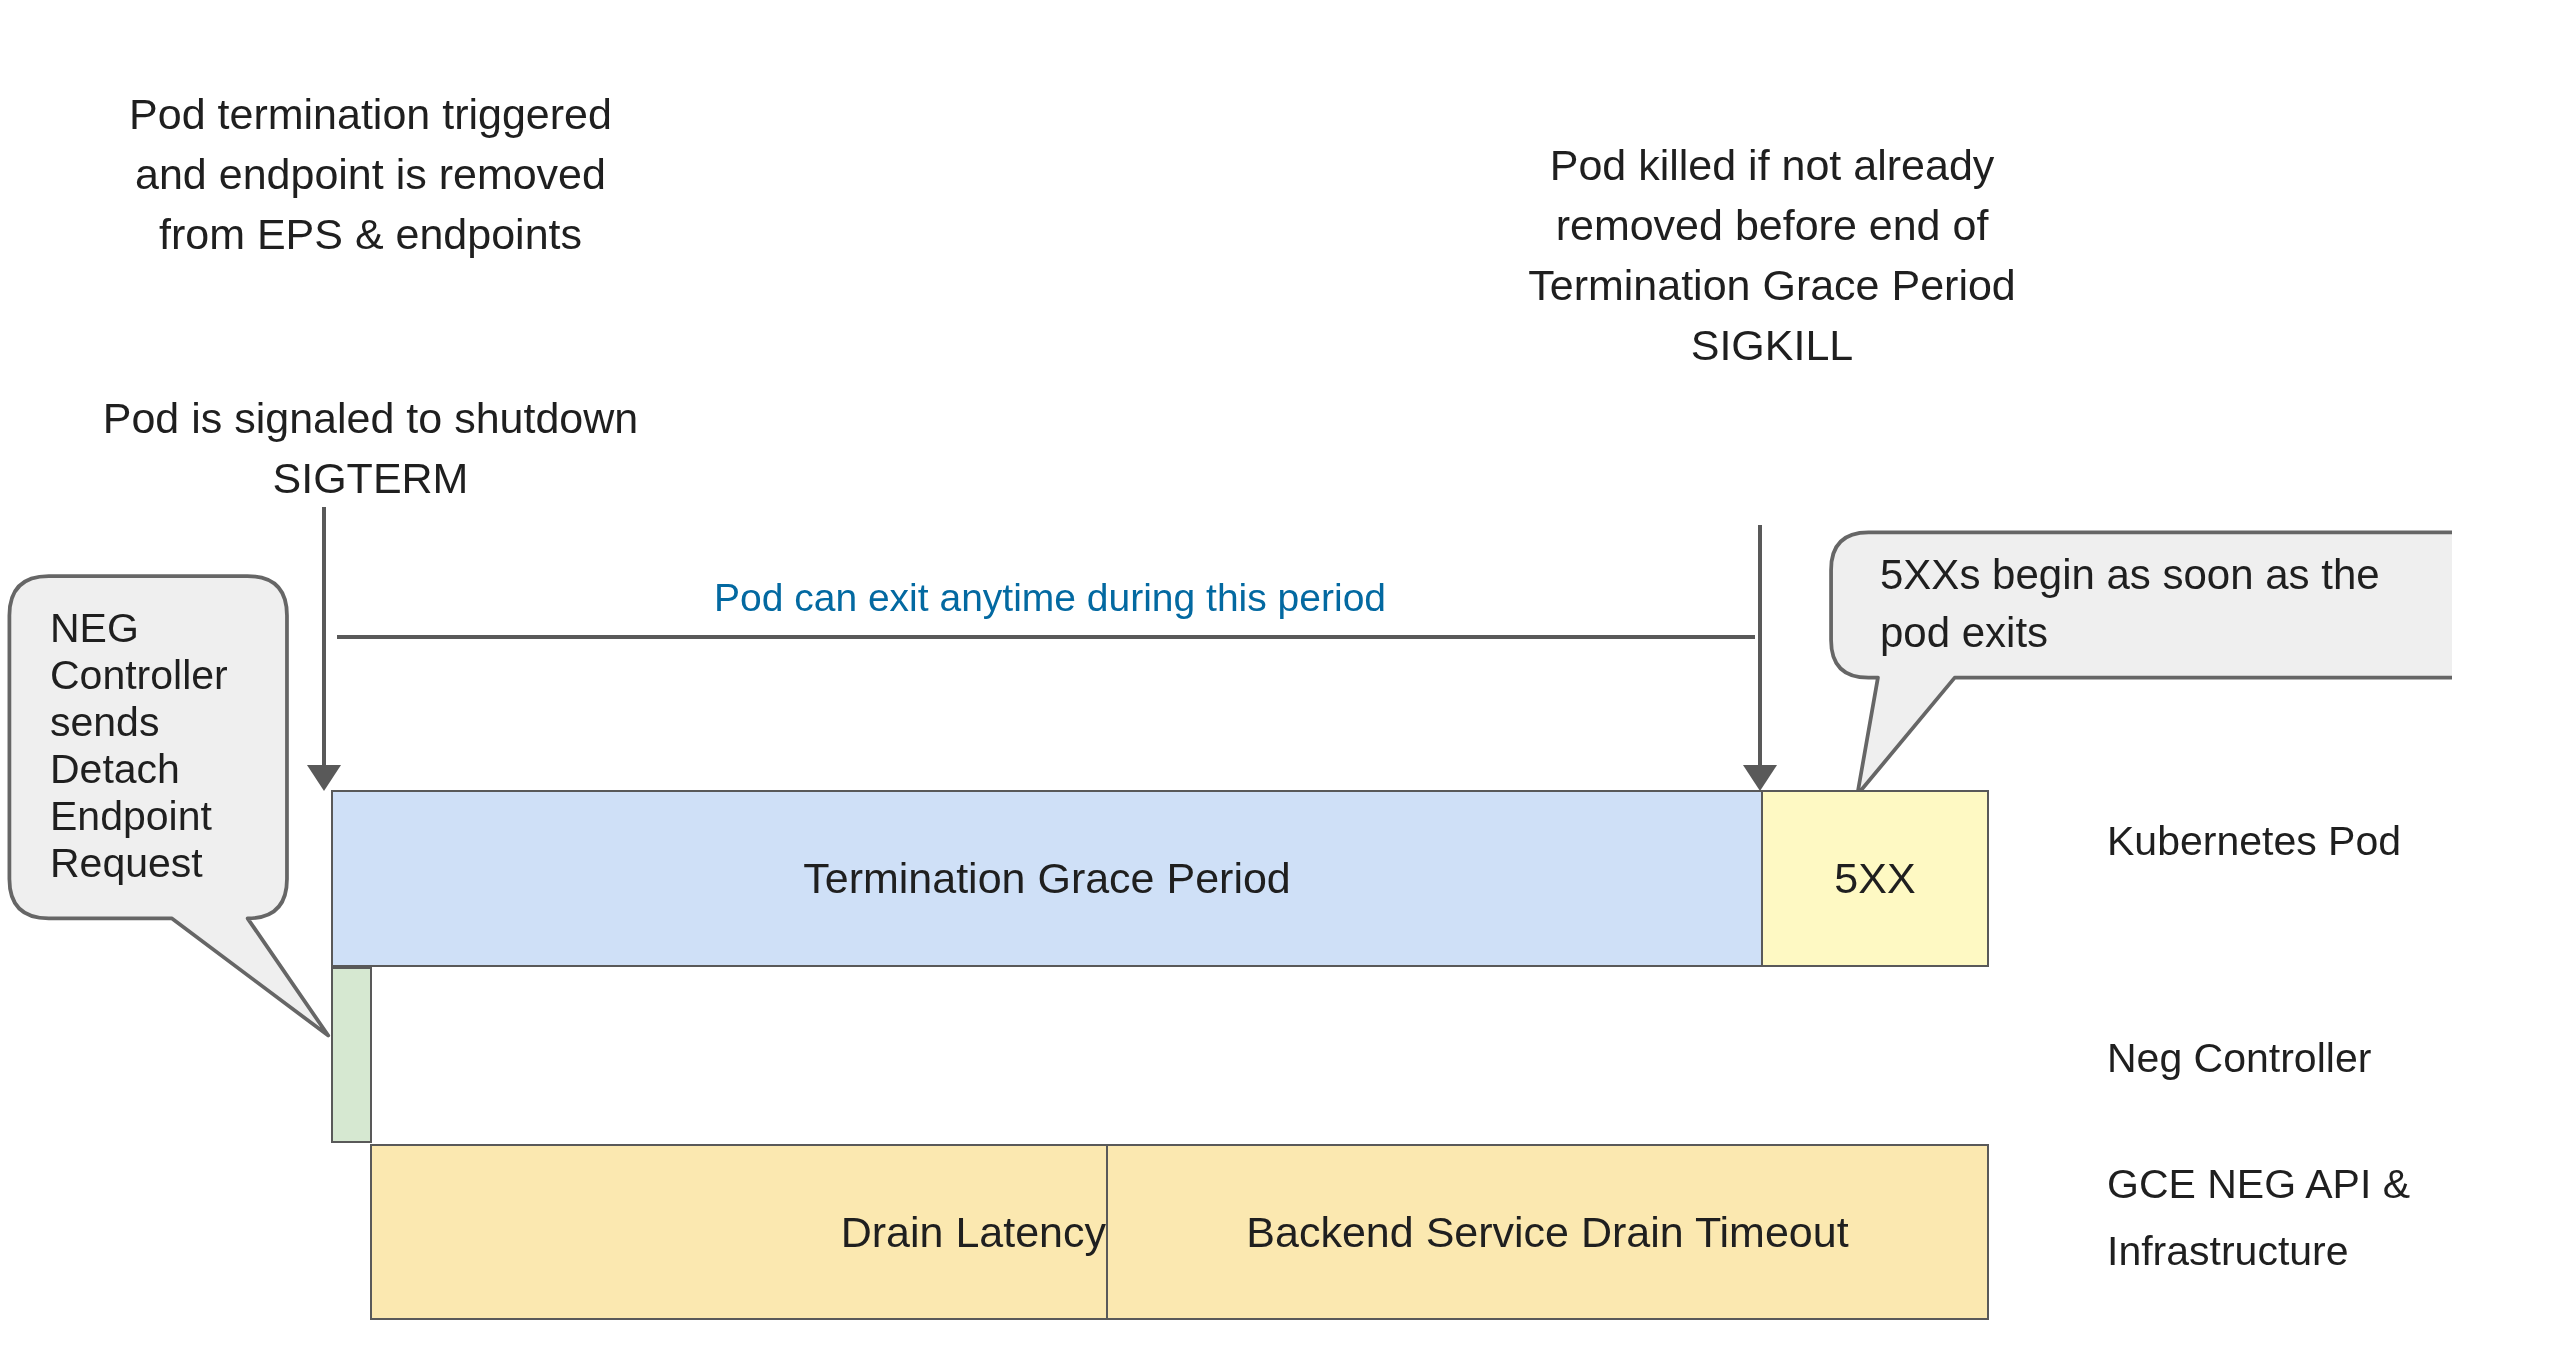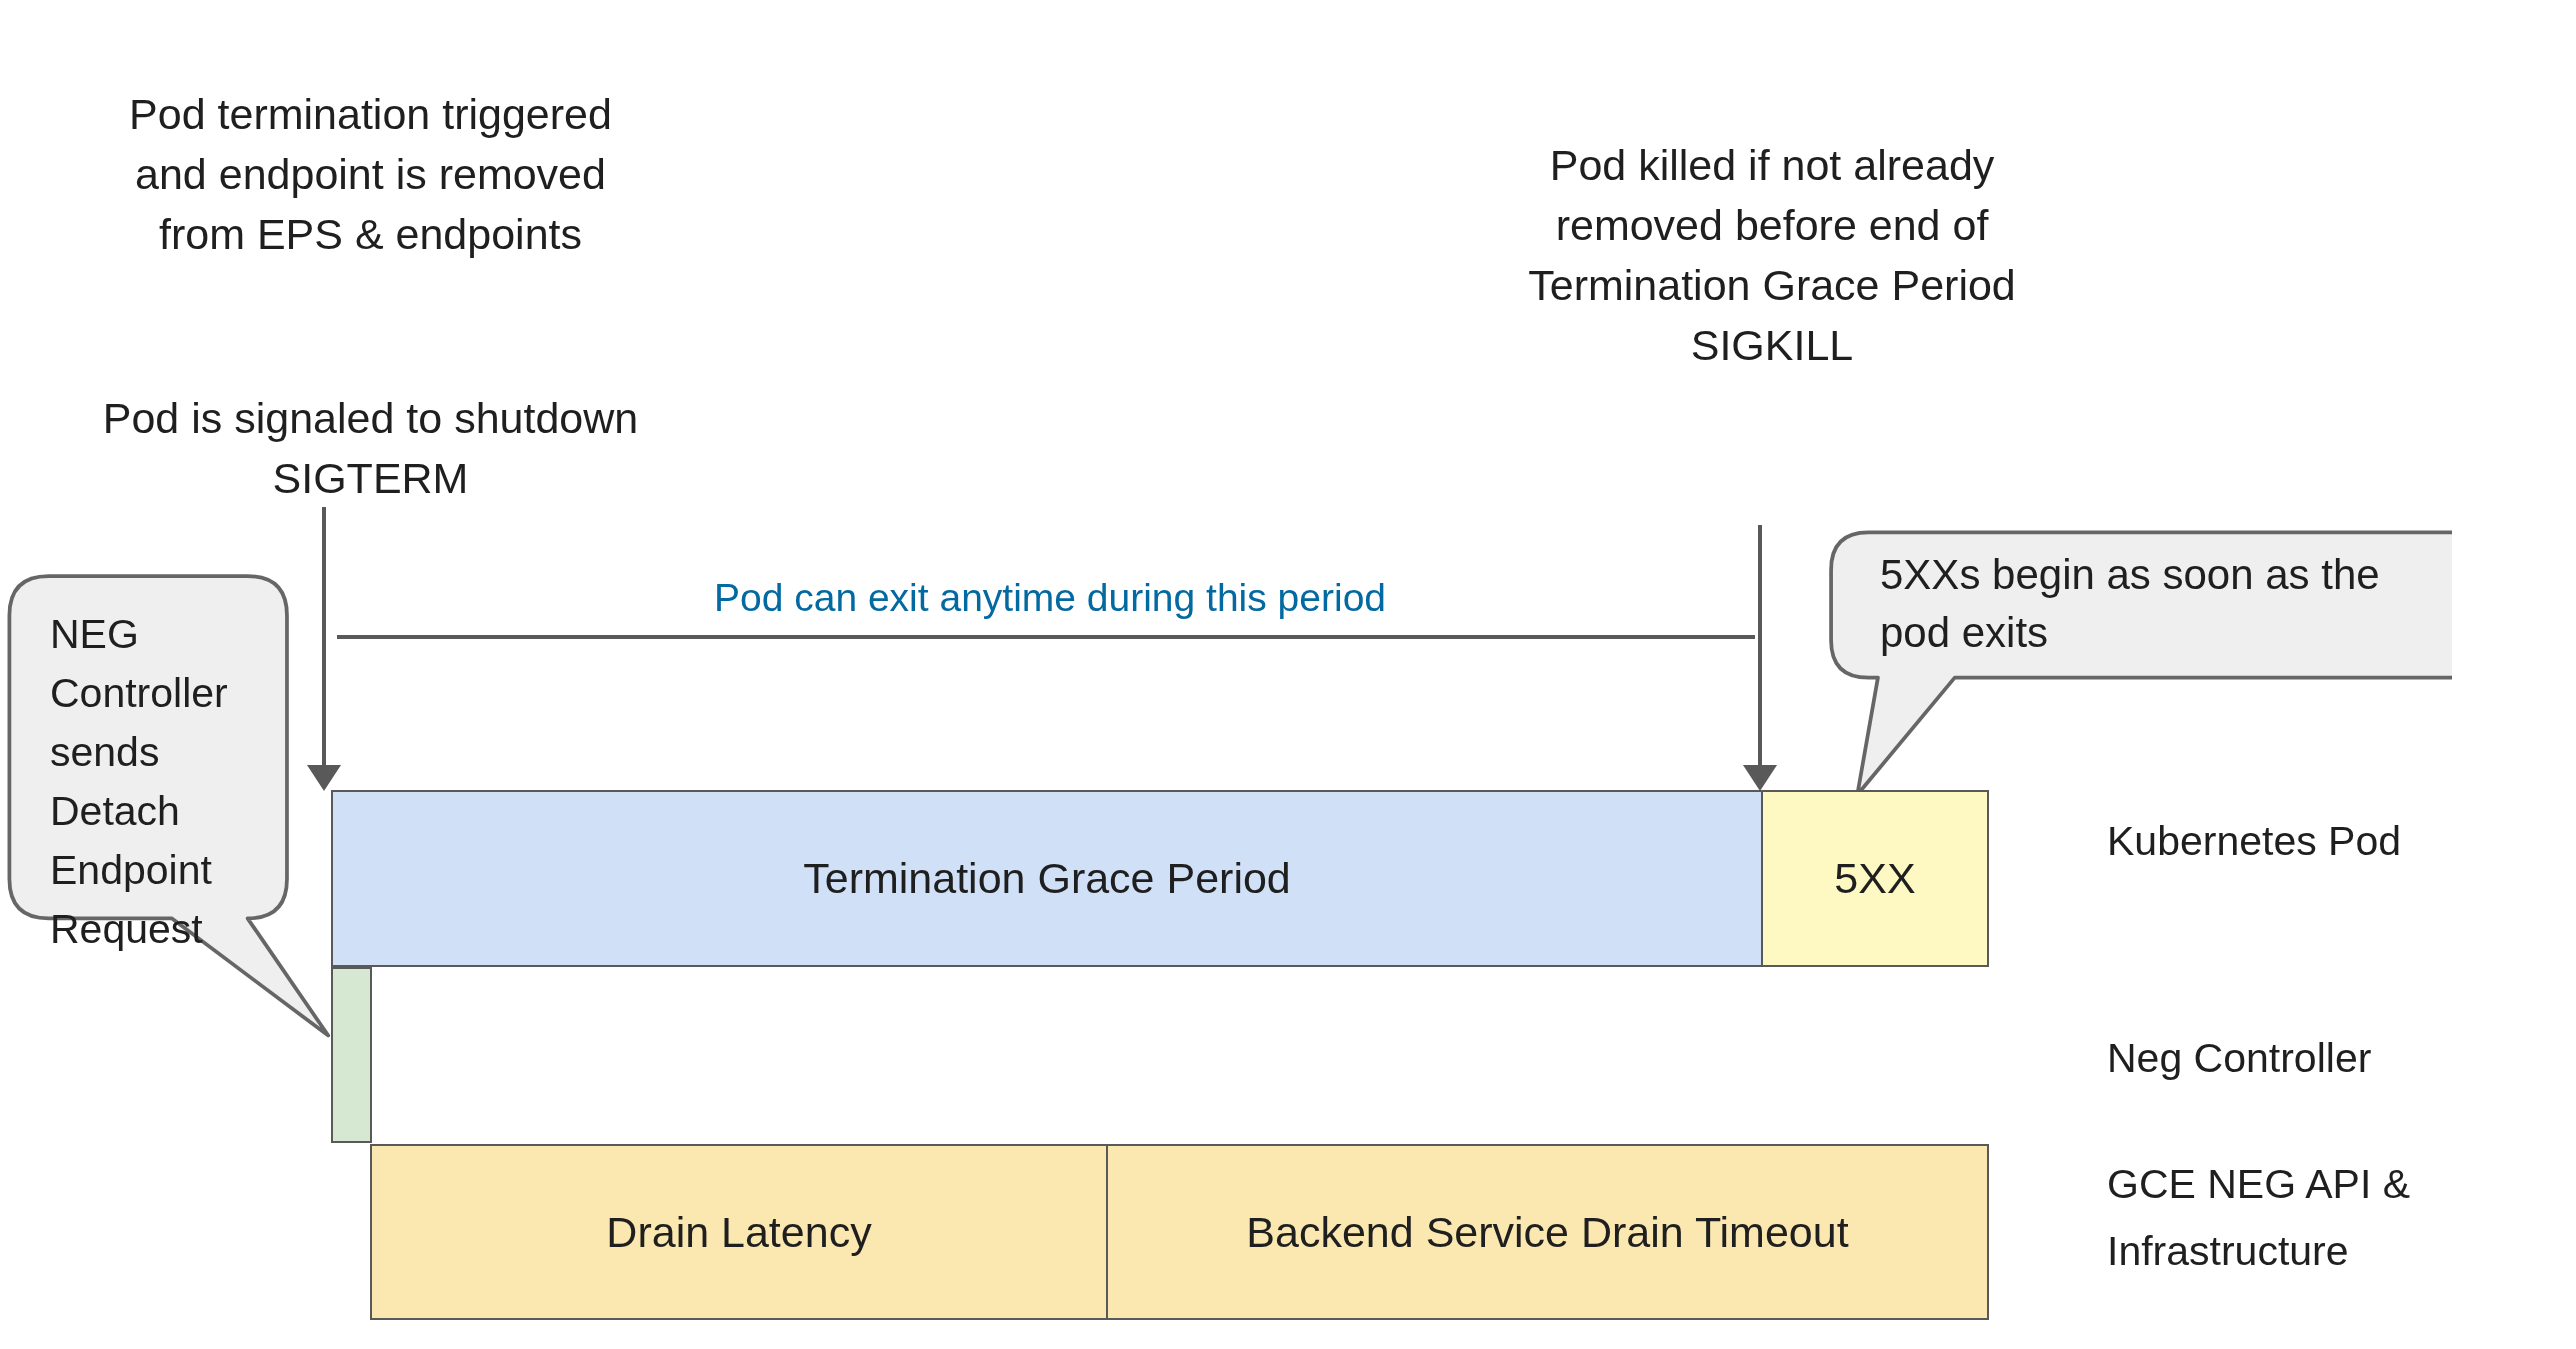--- a/index.html
+++ b/index.html
@@ -32,29 +32,29 @@
     border:2.8px solid #595959;
   }
   .bar-seg{
     display:flex;align-items:center;justify-content:center;
     box-sizing:border-box;
     font-size:43px;color:#1f1f1f;
   }
   .seg-blue{background:#cfe0f7;border-right:2.8px solid #595959;}
   .seg-pink{background:#fef9c3;}
   .seg-yellow{background:#fbe8b0;}
-  .seg-yellow.first{border-right:2.8px solid #595959;}
+  .seg-yellow.first{border-right:2.8px solid #595959;justify-content:flex-end;}
   .green-strip{
     background:#d6e8d1;border:2.8px solid #595959;box-sizing:border-box;
   }
   .row-label{
     font-size:41px;line-height:67px;color:#1f1f1f;
   }
   .bubble-text{
-    font-size:41px;line-height:59px;color:#1f1f1f;
+    font-size:41px;line-height:47px;color:#1f1f1f;
   }
   .bubble-text.right{font-size:42px;line-height:58px;}
   svg.bubble{overflow:visible;}
 </style>
 </head>
 <body>
 
 <div class="canvas">
 
   <div class="abs note preline" style="left:52px;top:24.4px;width:637px;">

